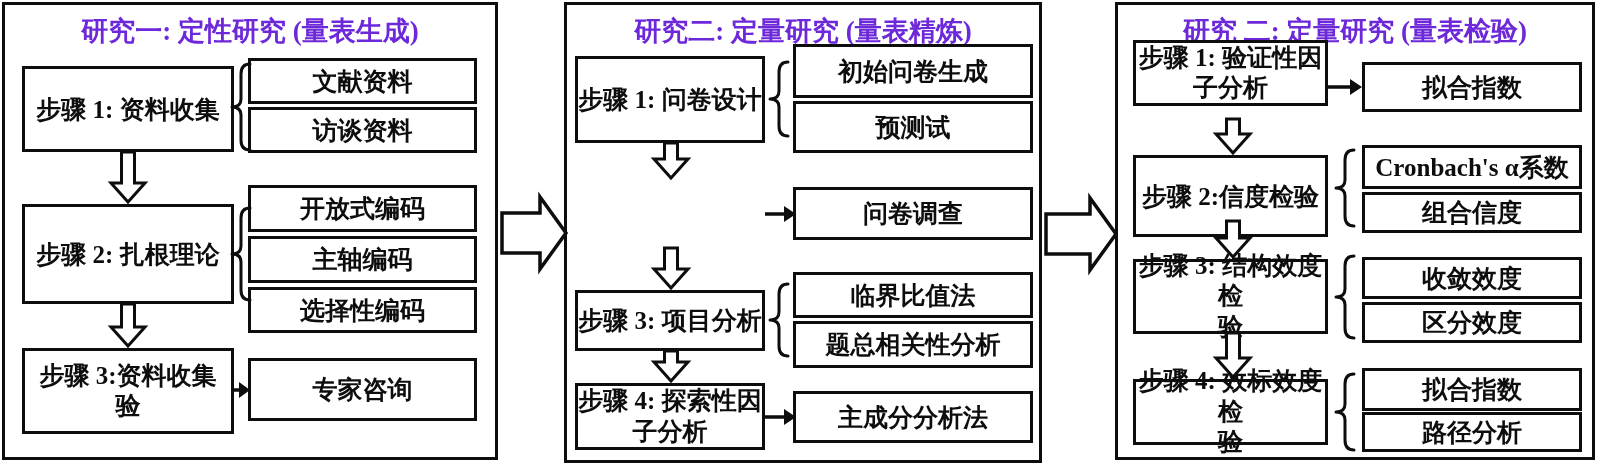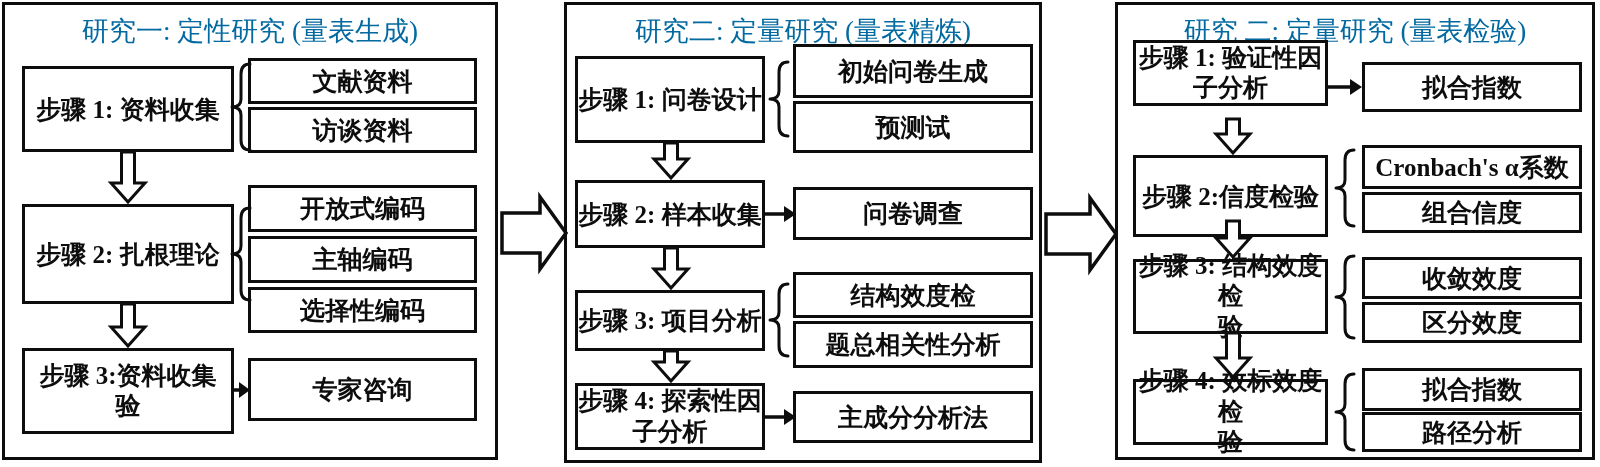--- a/index.html
+++ b/index.html
@@ -1,19 +1,19 @@
 <!DOCTYPE html>
 <html><head>
 <meta charset="utf-8">
 <style>
   html,body{margin:0;padding:0;background:#ffffff;}
   #stage{position:relative;width:1600px;height:467px;background:#ffffff;overflow:hidden;
          font-family:"Liberation Serif","DejaVu Serif",serif;}
   .panel{position:absolute;box-sizing:border-box;border:3px solid #0d0d0d;background:#ffffff;}
-  .title{position:absolute;text-align:center;font-size:27px;font-weight:normal;color:#0369a1;white-space:pre;}
+  .title{position:absolute;text-align:center;font-size:27px;font-weight:bold;color:#6d28d9;white-space:pre;}
   .box{position:absolute;box-sizing:border-box;border:3px solid #0d0d0d;background:#ffffff;
        display:flex;align-items:center;justify-content:center;text-align:center;
        font-weight:bold;color:#0d0d0d;font-size:25px;}
   .one{white-space:pre;}
   .two{white-space:pre-line;line-height:1.22;}
   .out{white-space:pre;}
   #overlay{position:absolute;left:0;top:0;width:1600px;height:467px;}
   .shape{stroke:#0d0d0d;stroke-width:3;fill:#ffffff;}
   .bigshape{stroke:#0d0d0d;stroke-width:3.5;fill:#ffffff;}
   .brace{stroke:#0d0d0d;stroke-width:3;fill:none;stroke-linecap:round;stroke-linejoin:round;}
@@ -39,29 +39,28 @@
 验</div>
 
   <div class="box out" style="left:248px;top:58px;width:229px;height:46px">文献资料</div>
   <div class="box out" style="left:248px;top:107px;width:229px;height:46px">访谈资料</div>
   <div class="box out" style="left:248px;top:185px;width:229px;height:47px">开放式编码</div>
   <div class="box out" style="left:248px;top:236px;width:229px;height:47px">主轴编码</div>
   <div class="box out" style="left:248px;top:287px;width:229px;height:46px">选择性编码</div>
   <div class="box out" style="left:248px;top:358px;width:229px;height:63px">专家咨询</div>
 
   <div class="box one" style="left:575px;top:56px;width:190px;height:87px">步骤 1: 问卷设计</div>
-  <div class="box one" style="left:575px;top:180px;width:190px;height:68px">步骤 2: 样本收集</div>
   <div class="box one" style="left:575px;top:290px;width:190px;height:61px">步骤 3: 项目分析</div>
   <div class="box two" style="left:575px;top:383px;width:190px;height:67px">步骤 4: 探索性因
 子分析</div>
 
   <div class="box out" style="left:793px;top:44px;width:240px;height:54px">初始问卷生成</div>
   <div class="box out" style="left:793px;top:101px;width:240px;height:52px">预测试</div>
   <div class="box out" style="left:793px;top:187px;width:240px;height:53px">问卷调查</div>
-  <div class="box out" style="left:793px;top:272px;width:240px;height:46px">结构效度检</div>
+  <div class="box out" style="left:793px;top:272px;width:240px;height:46px">临界比值法</div>
   <div class="box out" style="left:793px;top:321px;width:240px;height:47px">题总相关性分析</div>
   <div class="box out" style="left:793px;top:391px;width:240px;height:52px">主成分分析法</div>
 
   <div class="box two" style="left:1133px;top:40px;width:195px;height:66px">步骤 1: 验证性因
 子分析</div>
   <div class="box one" style="left:1133px;top:155px;width:195px;height:82px">步骤 2:信度检验</div>
   <div class="box two" style="left:1133px;top:259px;width:195px;height:75px">步骤 3: 结构效度检
 验</div>
   <div class="box two" style="left:1133px;top:379px;width:195px;height:66px">步骤 4: 效标效度检
 验</div>

